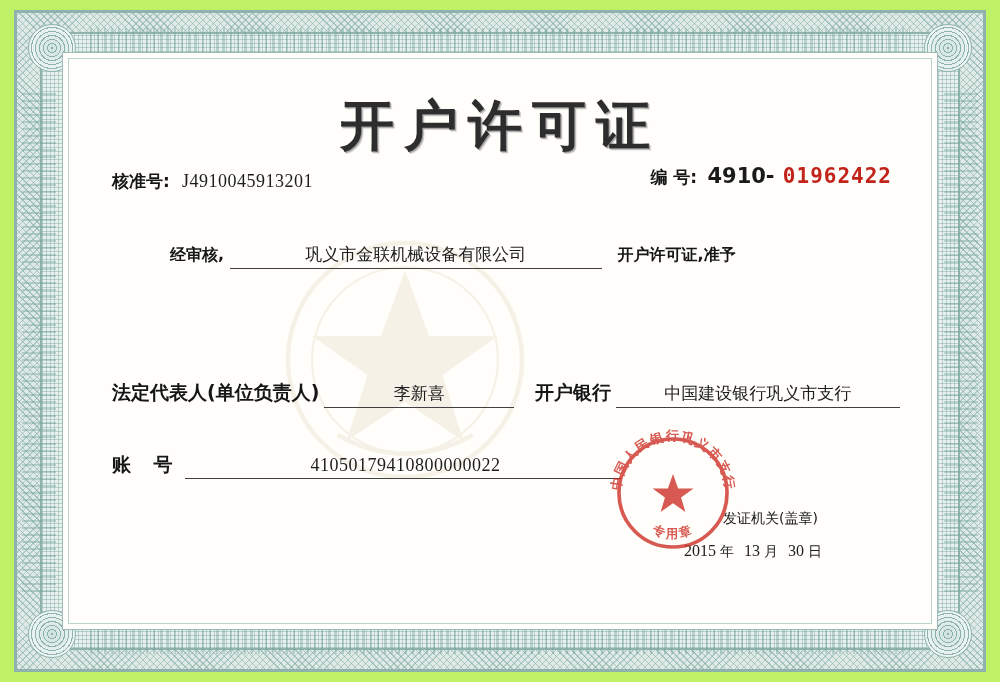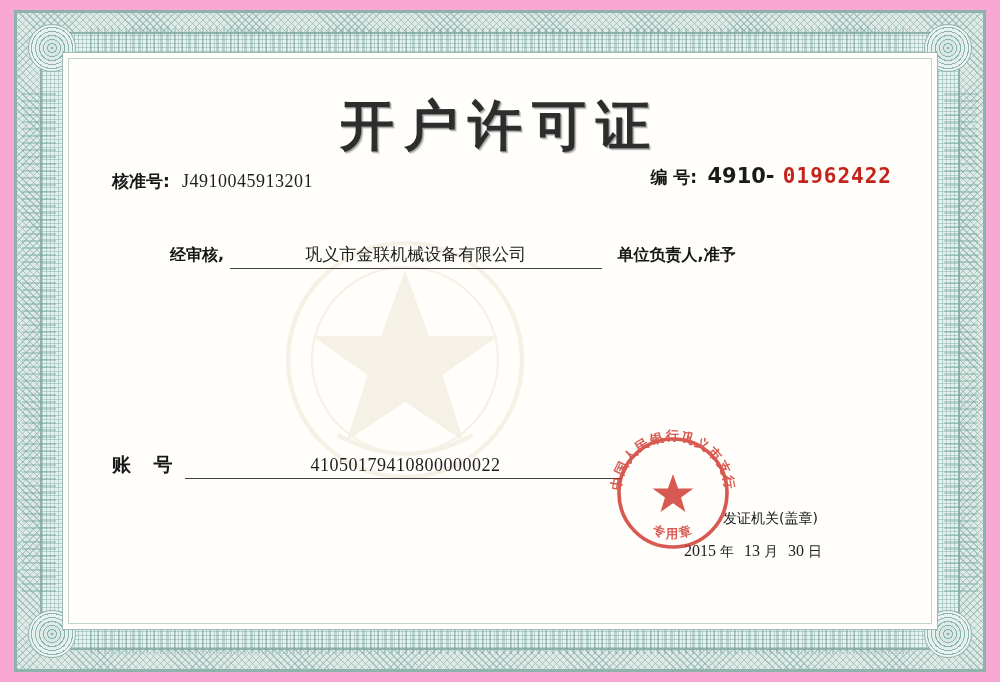--- a/index.html
+++ b/index.html
@@ -7,21 +7,21 @@
     padding: 0;
     background: #ffffff;
   }
   body {
     font-family: "Liberation Serif", serif;
   }
   .certificate {
     position: relative;
     width: 1000px;
     height: 682px;
-    background: #f9a8d4;
+    background: #bef264;
     overflow: hidden;
   }
 
   
   .frame-outer {
     position: absolute;
     left: 14px; top: 10px;
     width: 972px; height: 662px;
     border: 3px solid #8fb3ac;
     box-sizing: border-box;
@@ -235,24 +235,30 @@
 
     <div class="row serial">
       <span class="label">编 号:</span>
       <span class="big" style="margin-left:6px;">4910-</span>
       <span class="red" style="margin-left:4px;">01962422</span>
     </div>
 
     <div class="row body-line1">
       <span class="label">经审核,</span>
       <span class="fill company handwritten">巩义市金联机械设备有限公司</span>
-      <span class="label" style="margin-left:10px;">单位负责人,准予</span>
-    </div>
-
-
+      <span class="label" style="margin-left:10px;">开户许可证,准予</span>
+    </div>
+
+
+    <div class="row rep-row">
+      <span class="label">法定代表人(单位负责人)</span>
+      <span class="fill rep handwritten">李新喜</span>
+      <span class="label" style="margin-left:16px;">开户银行</span>
+      <span class="fill bank handwritten">中国建设银行巩义市支行</span>
+    </div>
 
     <div class="row account-row">
       <span class="label">账  号</span>
       <span class="fill account mono-num">41050179410800000022</span>
     </div>
 
     <div class="issuer">发证机关(盖章)</div>
 
     <div class="issue-date">
       <span class="num">2015</span>

